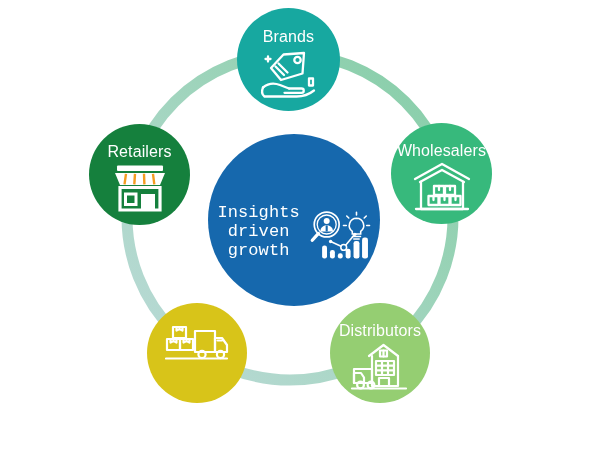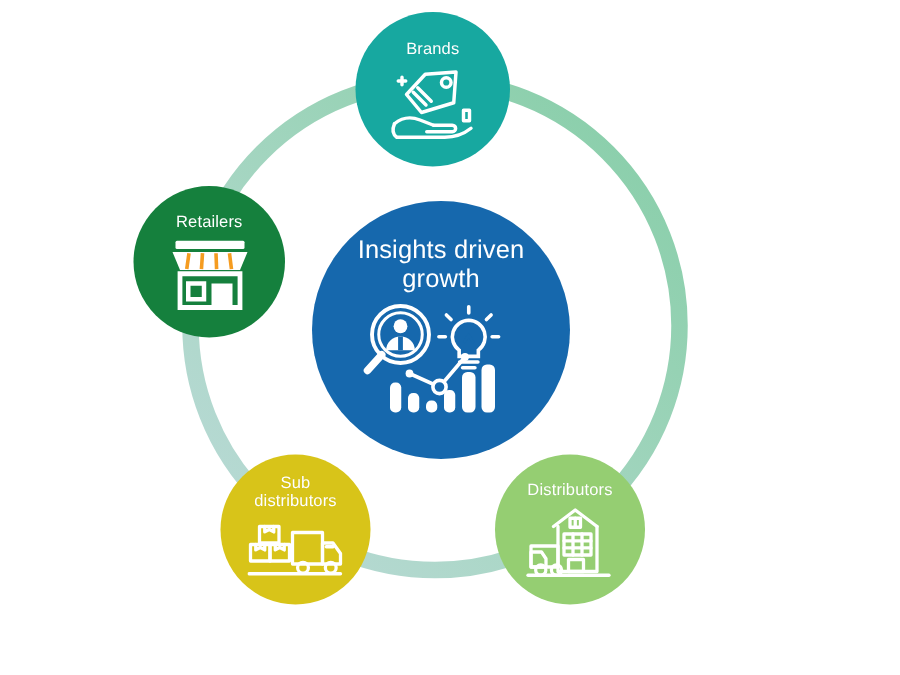--- a/index.html
+++ b/index.html
@@ -31,21 +31,21 @@
     border-radius: 50%;
     display: flex;
     flex-direction: column;
     align-items: center;
     justify-content: flex-start;
     box-sizing: border-box;
     color: #ffffff;
     text-align: center;
   }
   .node-label {
-    font-size: 11px;
+    font-size: 16px;
     font-weight: 400;
     line-height: 1.08;
     letter-spacing: 0.1px;
     color: #ffffff;
     white-space: pre-line;
     text-shadow: 0 0 1px rgba(0,0,0,0.05);
   }
   .node-icon {
     display: block;
     margin-top: 3px;
@@ -54,25 +54,26 @@
   
   #hub {
     position: absolute;
     left: 208px;
     top: 134px;
     width: 172px;
     height: 172px;
     border-radius: 50%;
     background: #1668ad;
     display: flex;
-    flex-direction: column;
+    flex-direction: row;
     align-items: center;
     justify-content: flex-start;
     padding-top: 23px;
     box-sizing: border-box;
+    font-family: Liberation Mono, monospace;
   }
   #hub .hub-title {
     font-size: 17px;
     line-height: 1.12;
     color: #ffffff;
     text-align: center;
     white-space: pre-line;
     font-weight: 400;
     letter-spacing: 0.1px;
   }
@@ -194,20 +195,47 @@
 
         <path d="M4 39.5 c6-5 12-4.5 17-2.5 l9 3.5"></path>
         <path d="M30 40.5 l12.5 0 c3 0 3 4.3 0 4.3 l-17 0"></path>
         <path d="M4 39.5 c-1.5 3.5 -1.2 7 1.5 9 h32 c6 0 12.5-2 17.5-6"></path>
 
         <path d="M50 30.5 l4 0 l0 7 l-4 0 z"></path>
       </g>
     </svg>
   </div>
 
+  <div class="node" id="node-wholesalers">
+    <div class="node-label">Wholesalers</div>
+    <svg class="node-icon" width="58" height="50" viewBox="0 0 58 50" xmlns="http://www.w3.org/2000/svg">
+      <g fill="none" stroke="#ffffff" stroke-width="2.3" stroke-linejoin="round" stroke-linecap="round">
+
+        <path d="M2 17 L29 2 L56 17"></path>
+        <path d="M7 20 L29 8 L51 20"></path>
+
+        <path d="M8 20 L8 47 L50 47 L50 20"></path>
+
+        <line x1="3" y1="47" x2="55" y2="47"></line>
+
+        <rect x="21" y="24" width="10" height="9"></rect>
+        <rect x="32" y="24" width="10" height="9"></rect>
+
+        <rect x="15.5" y="34" width="10" height="9"></rect>
+        <rect x="26.5" y="34" width="10" height="9"></rect>
+        <rect x="37.5" y="34" width="10" height="9"></rect>
+
+        <line x1="26" y1="24" x2="26" y2="28"></line>
+        <line x1="37" y1="24" x2="37" y2="28"></line>
+        <line x1="20.5" y1="34" x2="20.5" y2="38"></line>
+        <line x1="31.5" y1="34" x2="31.5" y2="38"></line>
+        <line x1="42.5" y1="34" x2="42.5" y2="38"></line>
+      </g>
+    </svg>
+  </div>
 
   <div class="node" id="node-distributors">
     <div class="node-label">Distributors</div>
     <svg class="node-icon" width="60" height="50" viewBox="0 0 60 50" xmlns="http://www.w3.org/2000/svg">
       <g fill="none" stroke="#ffffff" stroke-width="2.2" stroke-linejoin="round" stroke-linecap="round">
 
         <path d="M19 14 L33.5 3 L48 14"></path>
 
         <path d="M22 14 L22 44 L48 44 L48 14"></path>
 
@@ -227,22 +255,20 @@
 
         <circle cx="10.5" cy="43" r="3.4"></circle>
         <circle cx="21" cy="43" r="3.4"></circle>
 
         <line x1="2" y1="46.5" x2="56" y2="46.5"></line>
       </g>
     </svg>
   </div>
 
   <div class="node" id="node-subdistributors">
-    <div class="node-label">Sub
-distributors</div>
     <svg class="node-icon" width="64" height="46" viewBox="0 0 64 46" xmlns="http://www.w3.org/2000/svg">
       <g fill="none" stroke="#ffffff" stroke-width="2.2" stroke-linejoin="round" stroke-linecap="round">
 
         <rect x="8" y="7" width="13" height="11"></rect>
         <path d="M11.5 7 l0 3.6 l3 -1.6 l3 1.6 l0 -3.6"></path>
 
         <rect x="2" y="19" width="13" height="11"></rect>
         <path d="M5.5 19 l0 3.6 l3 -1.6 l3 1.6 l0 -3.6"></path>
 
         <rect x="15" y="19" width="13" height="11"></rect>

